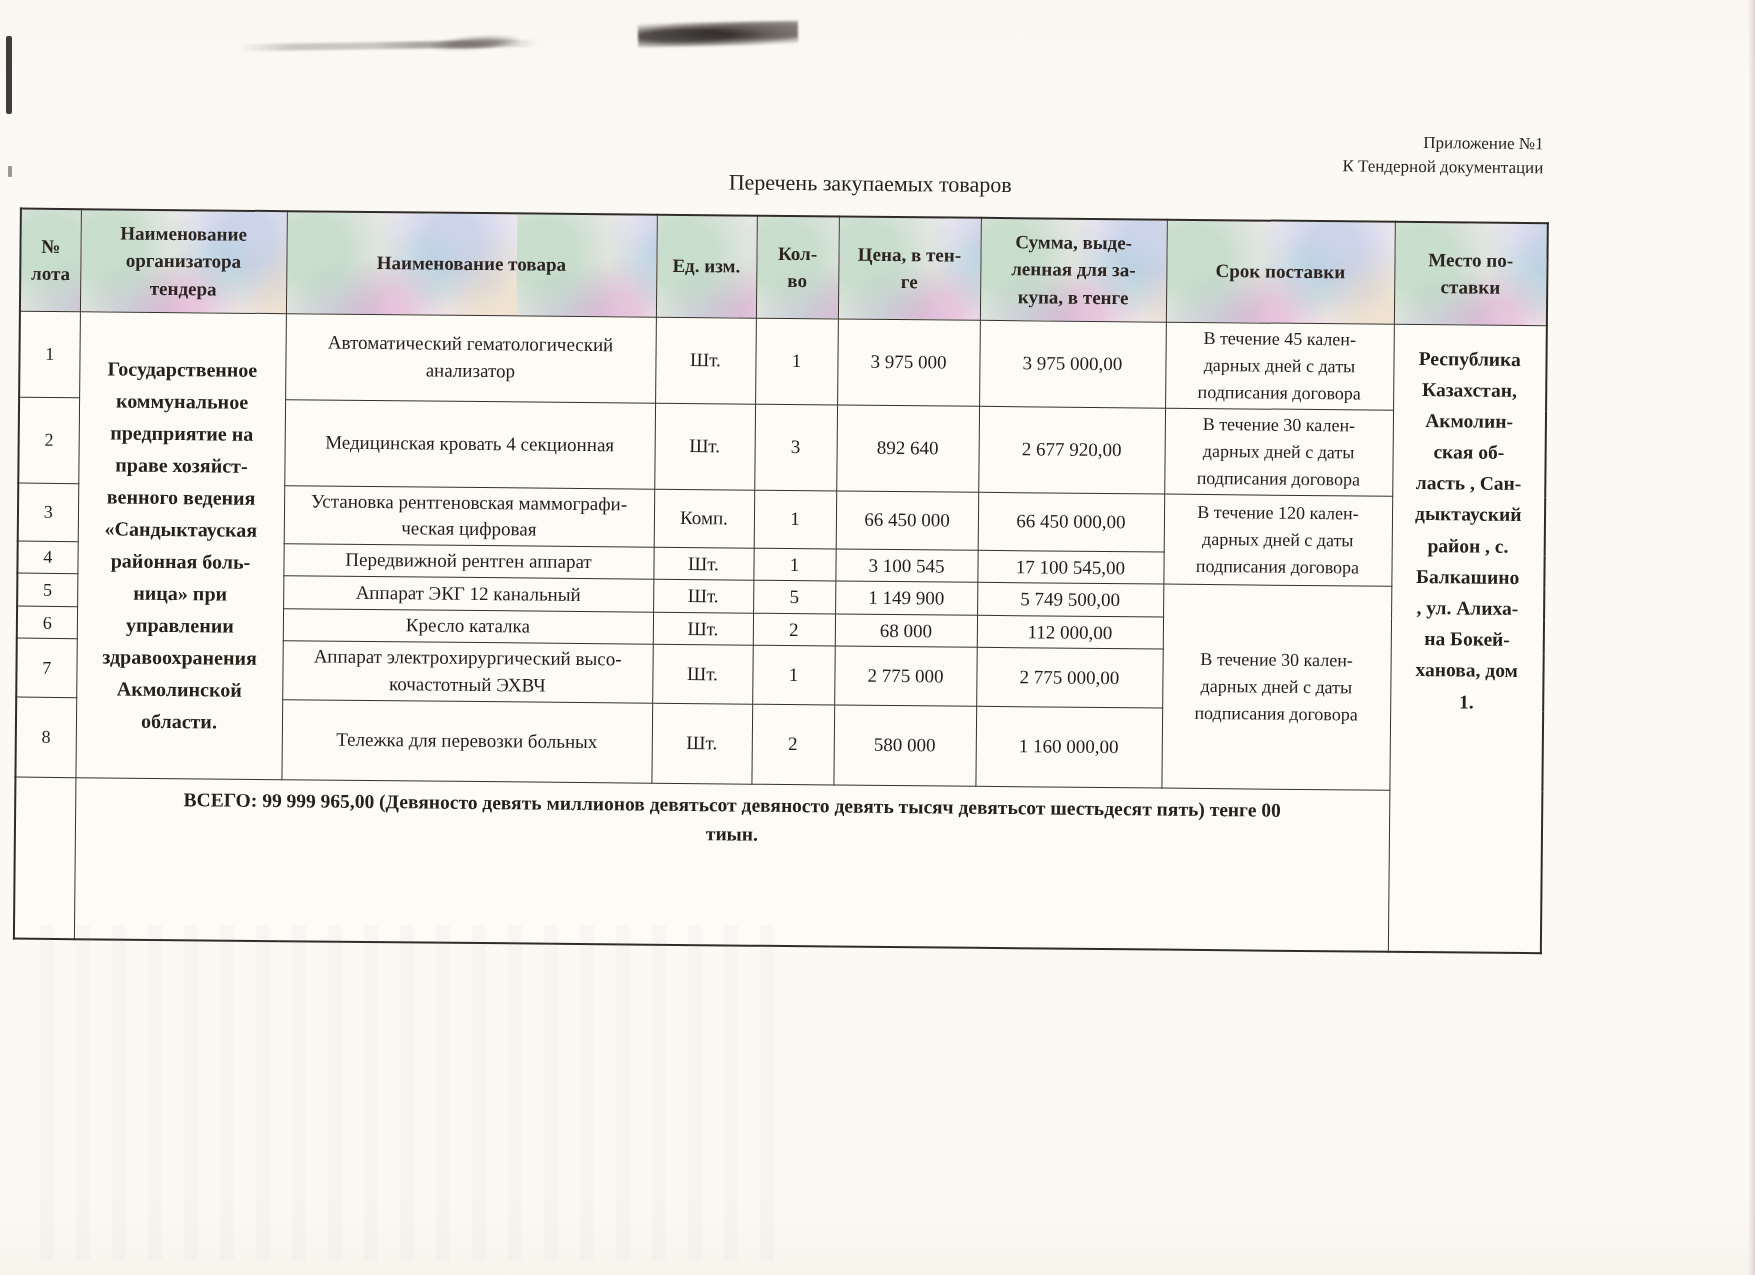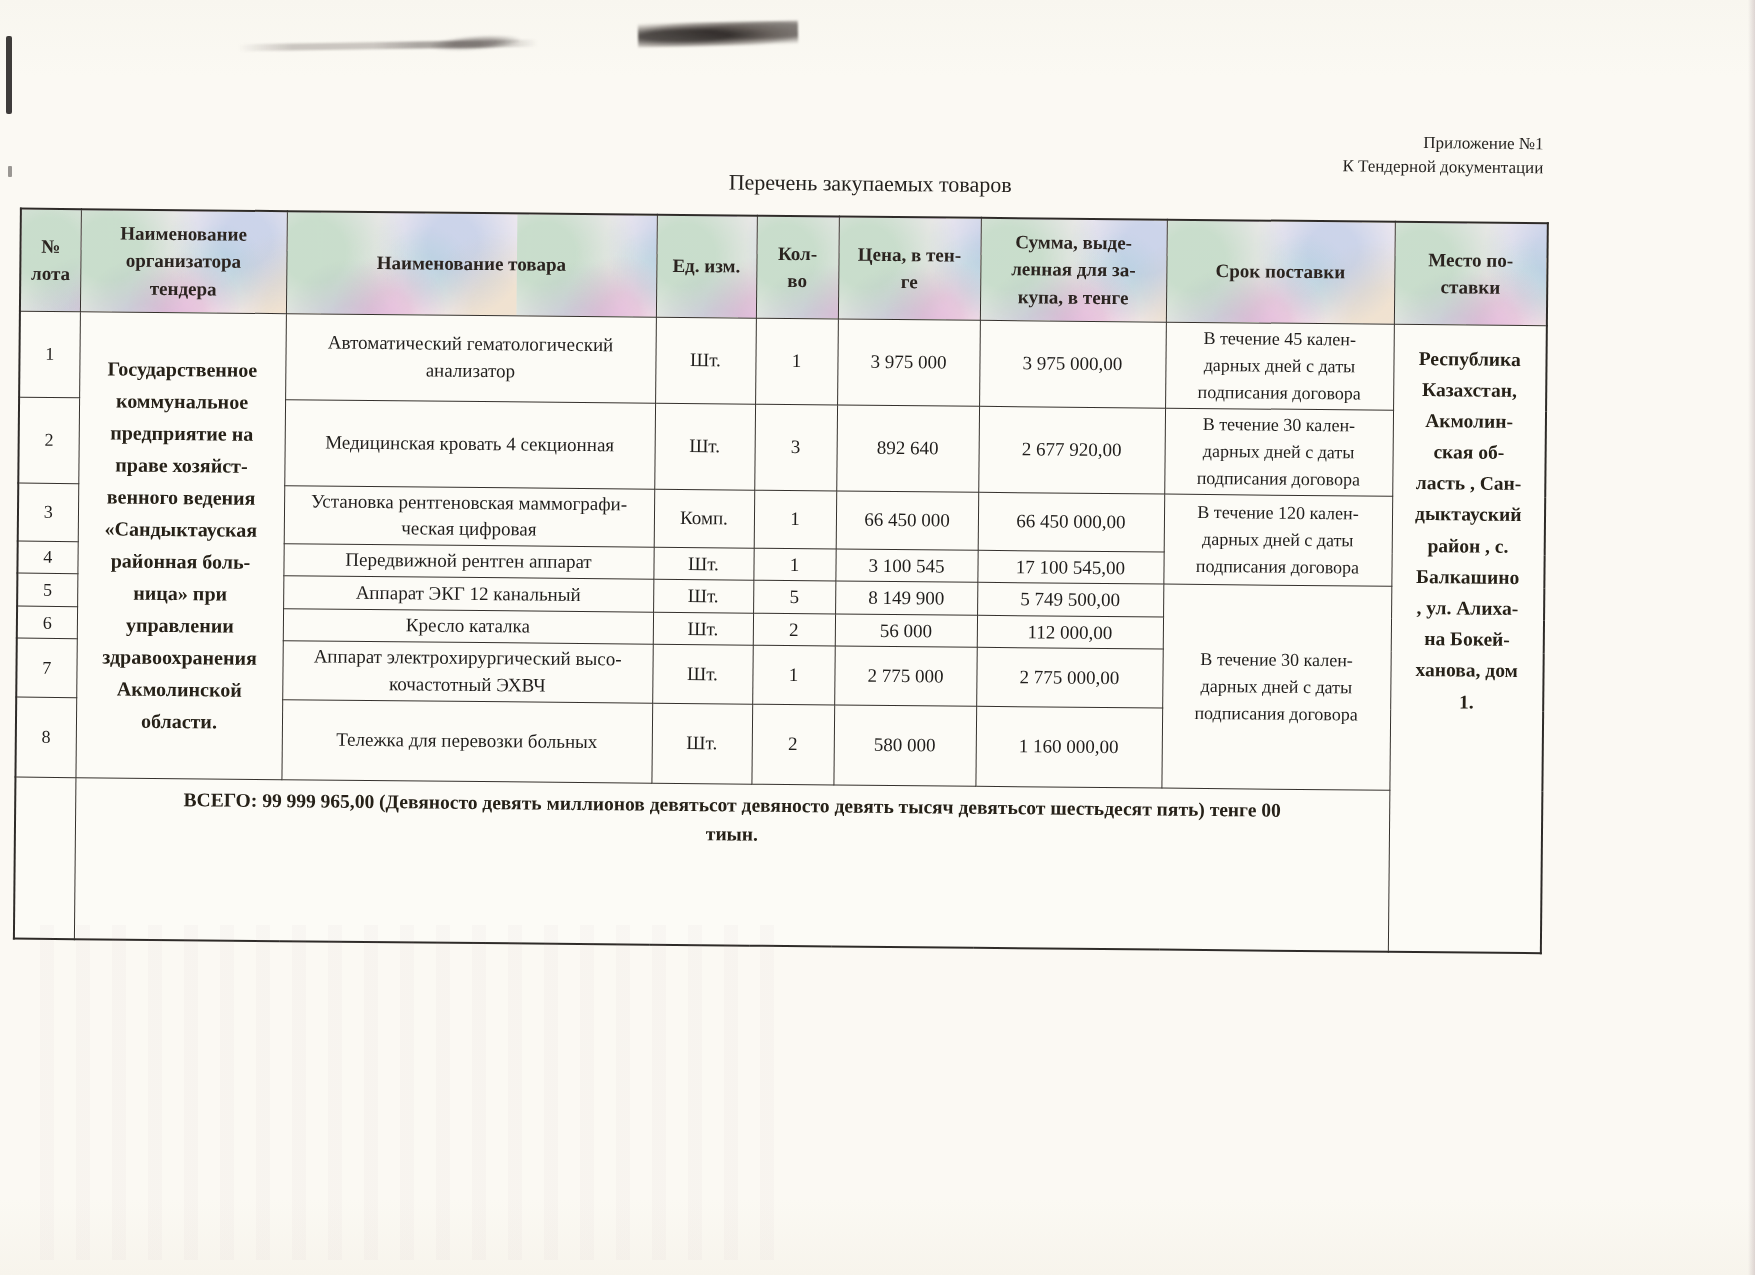--- a/index.html
+++ b/index.html
@@ -178,32 +178,32 @@
           <td>Шт.</td>
           <td>1</td>
           <td>3 100 545</td>
           <td>17 100 545,00</td>
         </tr>
         <tr class="h5">
           <td class="num">5</td>
           <td class="item pre">Аппарат ЭКГ 12 канальный</td>
           <td>Шт.</td>
           <td>5</td>
-          <td>8 149 900</td>
+          <td>1 149 900</td>
           <td>5 749 500,00</td>
           <td class="srok pre" rowspan="4">В течение 30 кален-
 дарных дней с даты
 подписания договора</td>
         </tr>
         <tr class="h6">
           <td class="num">6</td>
           <td class="item pre">Кресло каталка</td>
           <td>Шт.</td>
           <td>2</td>
-          <td>56 000</td>
+          <td>68 000</td>
           <td>112 000,00</td>
         </tr>
         <tr class="h7">
           <td class="num">7</td>
           <td class="item pre">Аппарат электрохирургический высо-
 кочастотный ЭХВЧ</td>
           <td>Шт.</td>
           <td>1</td>
           <td>2 775 000</td>
           <td>2 775 000,00</td>

